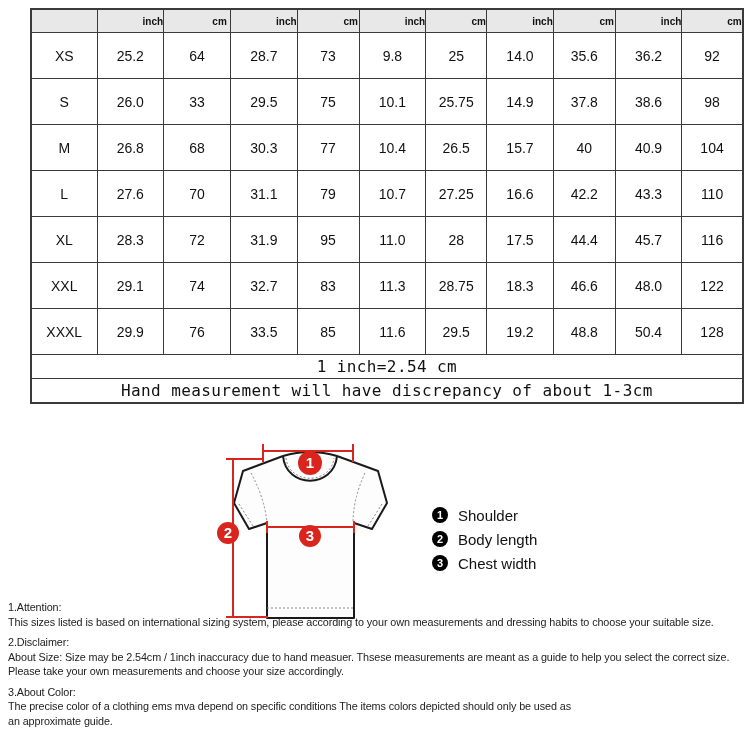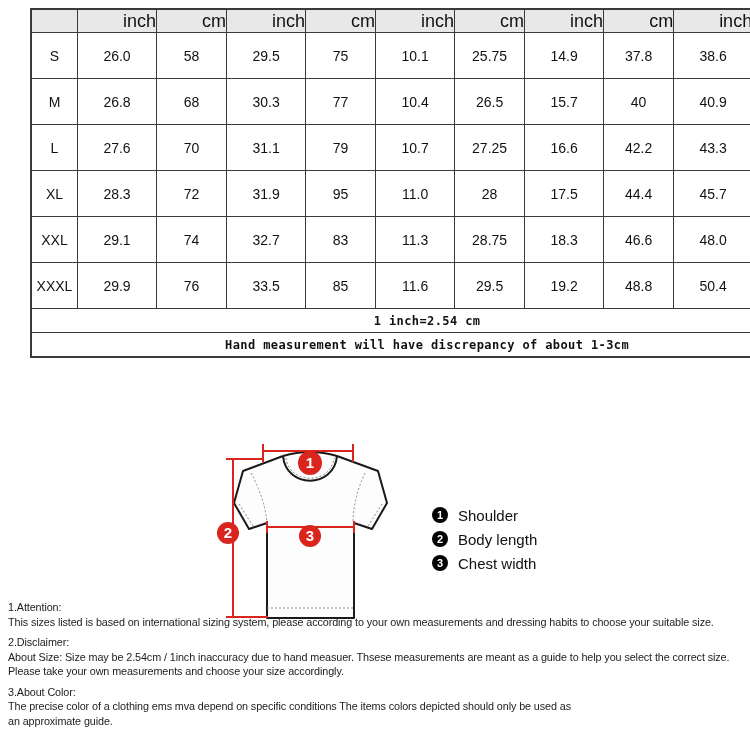--- a/index.html
+++ b/index.html
@@ -16,25 +16,25 @@
   }
   .size-table th, .size-table td {
     border:1px solid #3a3a3a; text-align:center; vertical-align:middle;
     padding:0; overflow:hidden;
   }
   .size-table thead th { background:#e8e8e8; }
   .size-table .h1 {
     font-size:16px; font-weight:bold; height:44px;
     white-space:pre-line; line-height:1.2; letter-spacing:0.2px;
   }
-  .size-table .sub { font-size:18px; font-weight:normal; height:22px;padding-left:45px; }
+  .size-table .sub { font-size:10px; font-weight:bold; height:22px;padding-left:45px; }
   .size-table tbody td { font-size:14px; height:45px; }
   .size-table .note-cell {
-    font-family:"DejaVu Sans Mono", monospace; font-weight:bold;
-    font-size:12px; height:23px; letter-spacing:0.4px;
+    font-family:"DejaVu Sans Mono", monospace; font-weight:normal;
+    font-size:16px; height:23px; letter-spacing:0.4px;
   }
 
   
   .diagram-wrap { position:absolute; left:203px; top:441px; width:210px; height:192px; }
   .legend { position:absolute; left:432px; top:503px; }
   .legend-row { display:flex; align-items:center; height:24px; }
   .legend-circle {
     width:16px; height:16px; border-radius:50%; background:#000; color:#fff;
     font-size:11px; font-weight:bold; display:flex; align-items:center;
     justify-content:center; margin-right:10px; flex:0 0 auto; line-height:1;
@@ -76,23 +76,36 @@
         <th class="sub">inch</th>
         <th class="sub">cm</th>
         <th class="sub">inch</th>
         <th class="sub">cm</th>
         <th class="sub">inch</th>
         <th class="sub">cm</th>
       </tr>
     </thead>
   <tbody>
       <tr>
+        <td class="size-cell">XS</td>
+        <td>25.2</td>
+        <td>64</td>
+        <td>28.7</td>
+        <td>73</td>
+        <td>9.8</td>
+        <td>25</td>
+        <td>14.0</td>
+        <td>35.6</td>
+        <td>36.2</td>
+        <td>92</td>
+      </tr>
+      <tr>
         <td class="size-cell">S</td>
         <td>26.0</td>
-        <td>58</td>
+        <td>33</td>
         <td>29.5</td>
         <td>75</td>
         <td>10.1</td>
         <td>25.75</td>
         <td>14.9</td>
         <td>37.8</td>
         <td>38.6</td>
         <td>98</td>
       </tr>
       <tr>

